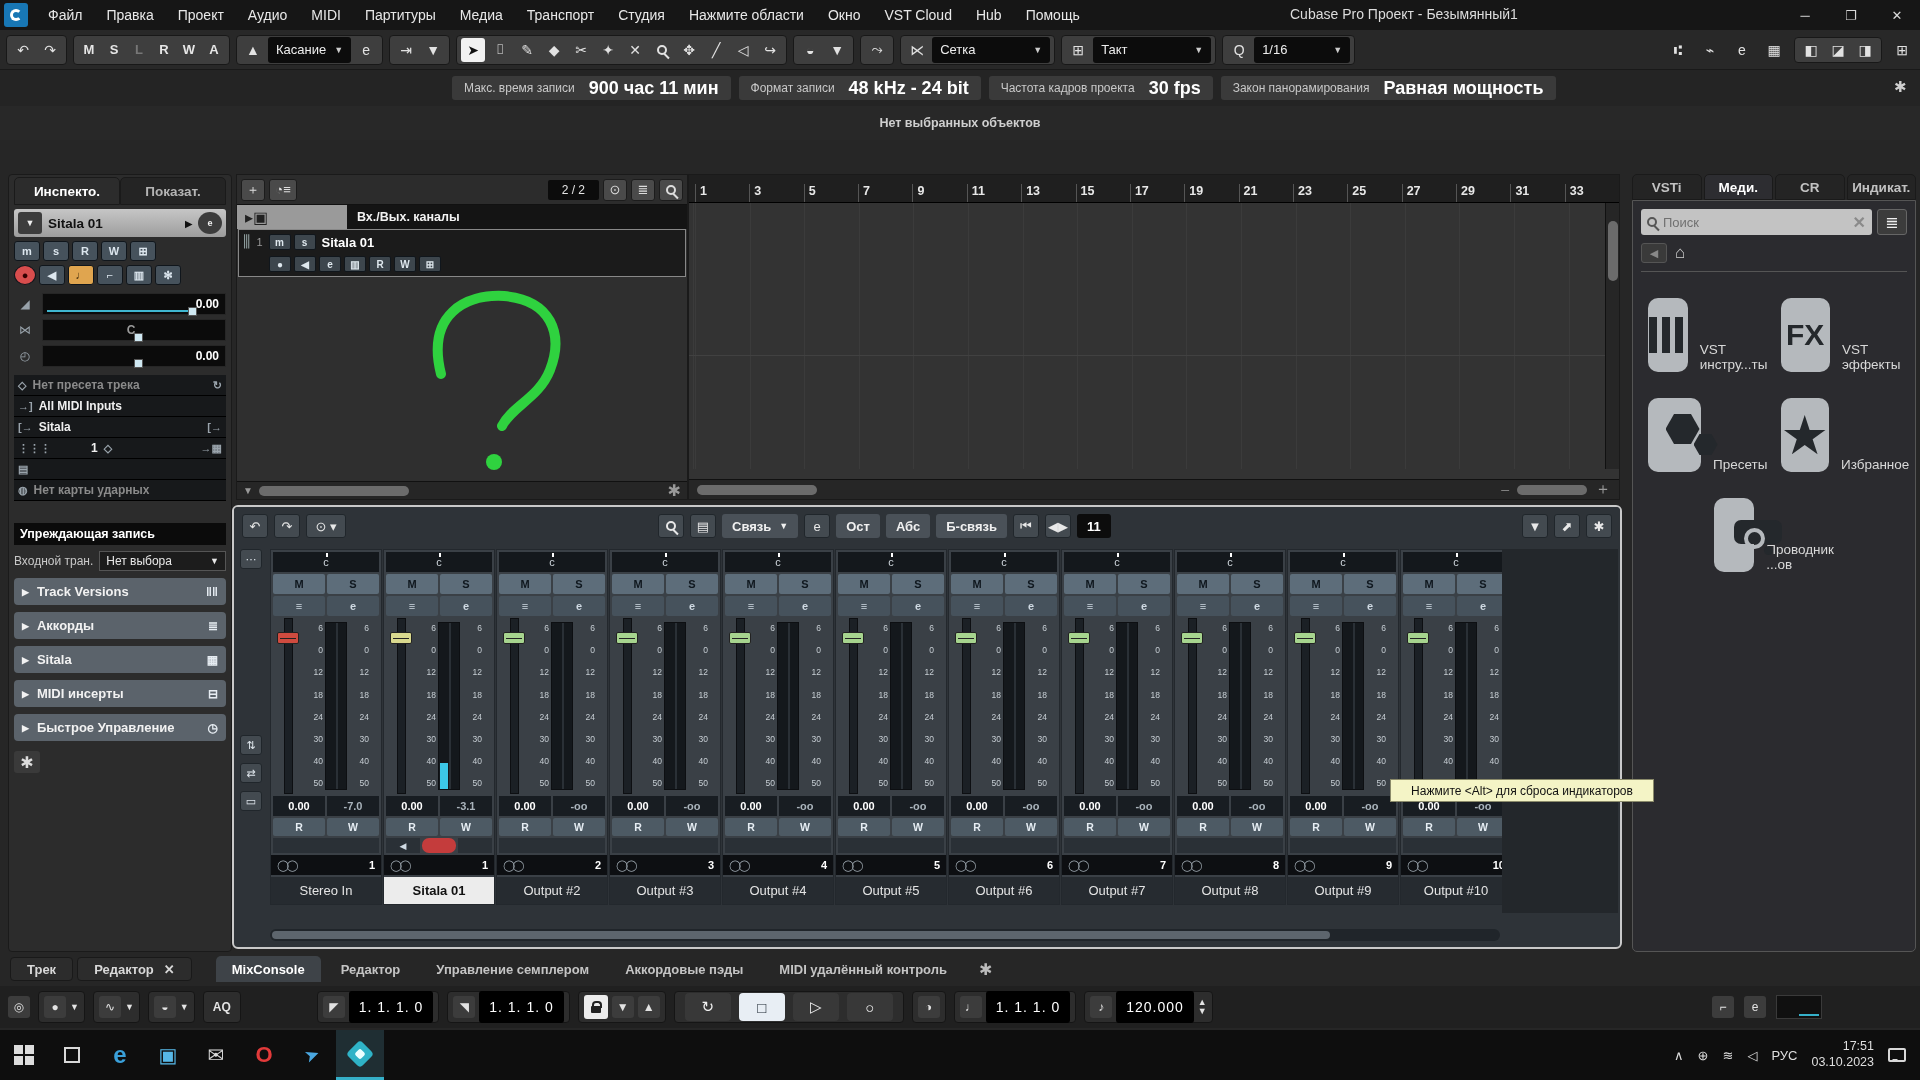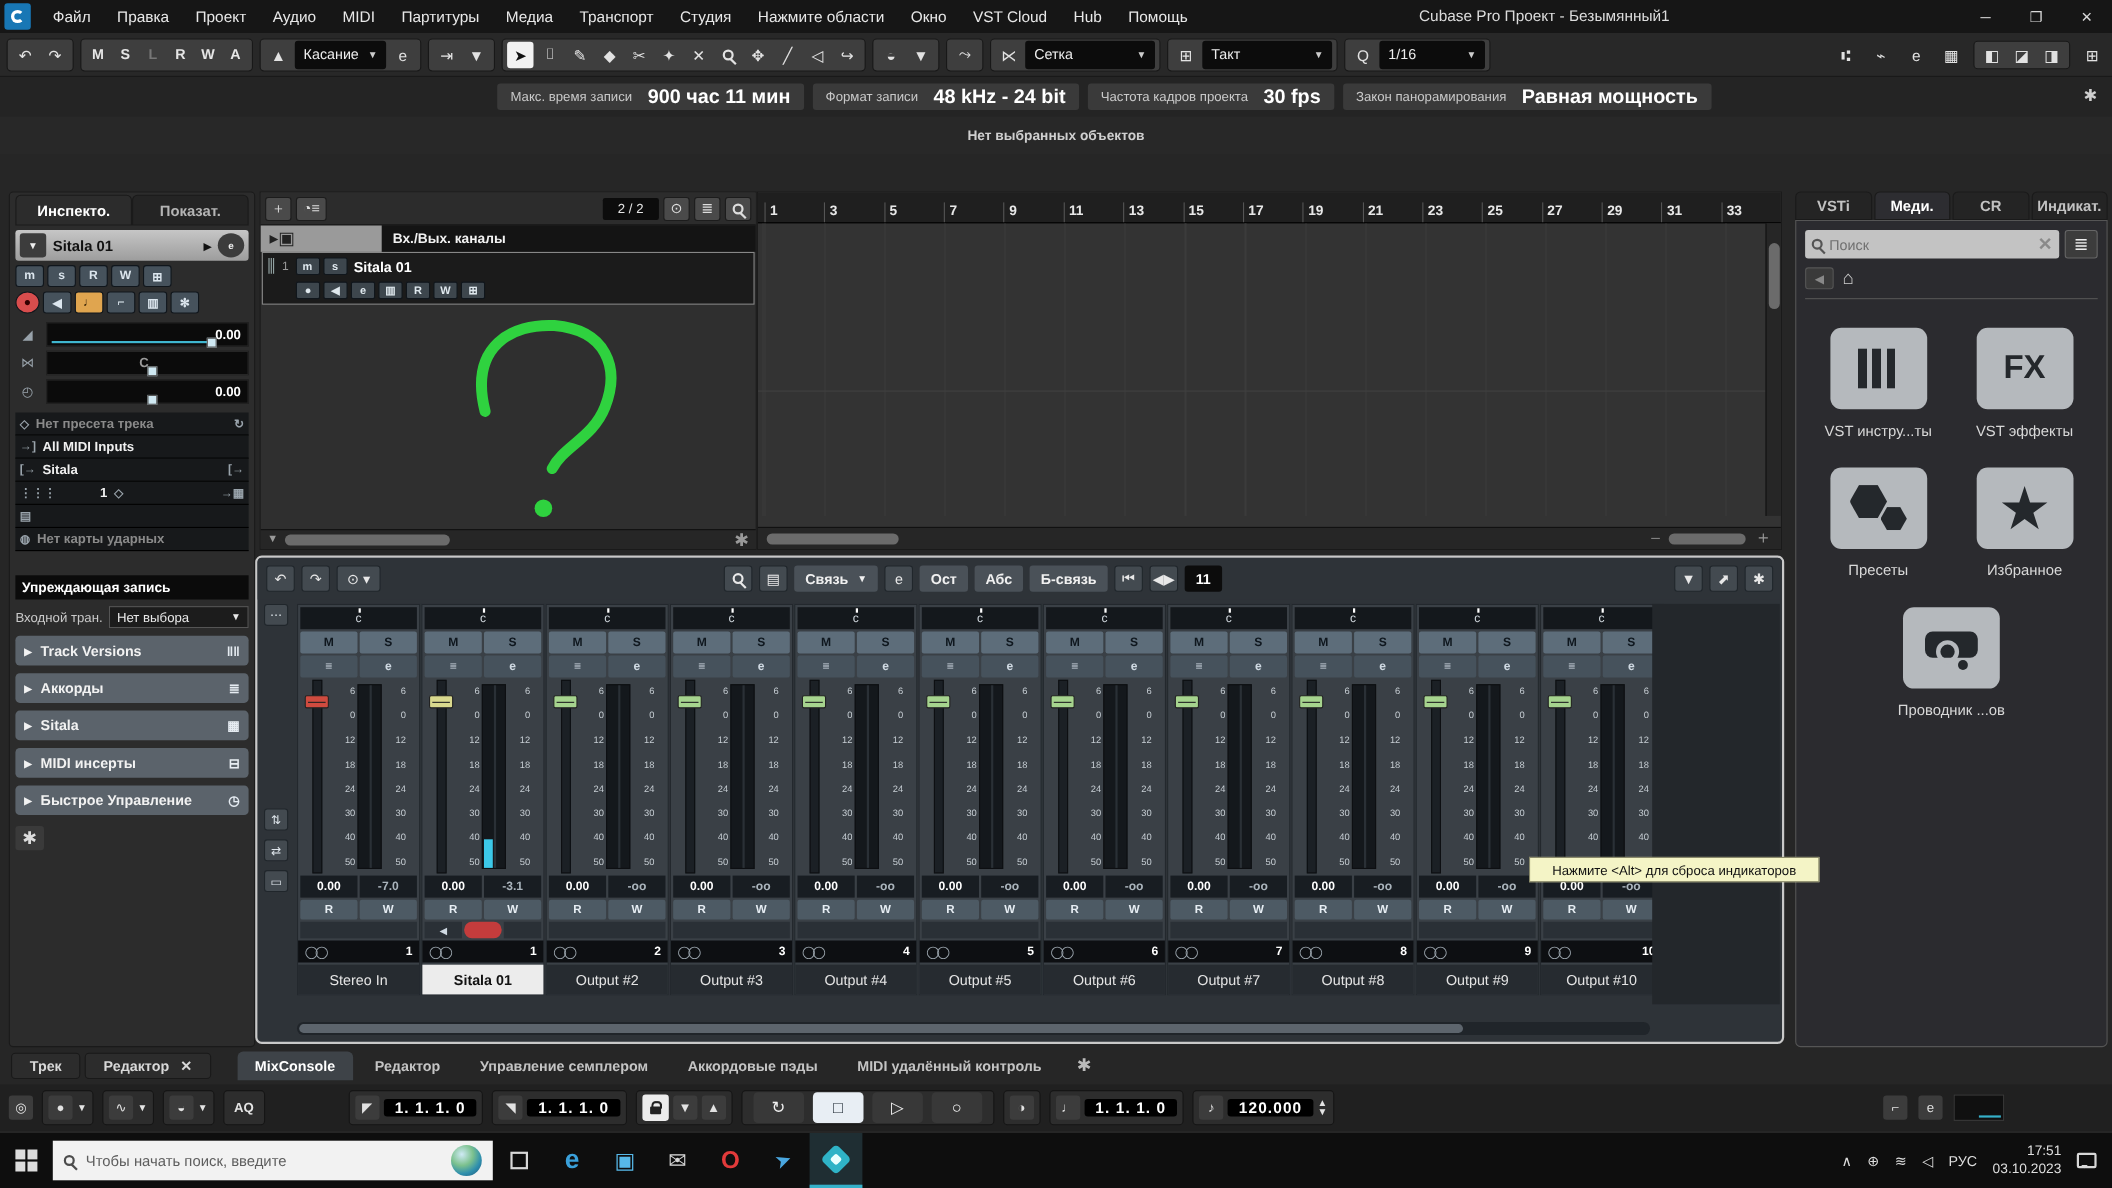--- a/index.html
+++ b/index.html
@@ -98,21 +98,21 @@
 .mtab.on{background:#2d2d31;color:#ffffff}
 .mbody{height:752px;background:#2b2b2f;border:1px solid #555;border-radius:0 0 5px 5px;padding:8px}
 .srchrow{display:flex;gap:5px;align-items:center}
 .srch{flex:1;height:26px;background:#c3c3c3;border-radius:3px;display:flex;align-items:center;gap:6px;padding:0 6px;color:#555}
 .srch .ph{color:#707070;font-size:13px}
 .srch .x{margin-left:auto;color:#8a8a8a;font-weight:bold}
 .lstbtn{width:30px;height:26px;background:#3c3c3c;border:1px solid #666;border-radius:3px;color:#eee;display:flex;align-items:center;justify-content:center}
 .navrow{display:flex;gap:8px;align-items:center;margin:8px 0 6px;color:#cfcfcf;border-bottom:1px solid #555;padding-bottom:8px}
 .navrow .bk{width:26px;height:20px;background:#3a3a3a;border:1px solid #555;border-radius:3px;display:flex;align-items:center;justify-content:center;color:#888;font-size:11px}
 .tiles{display:flex;flex-wrap:wrap;justify-content:space-around;row-gap:26px;margin-top:26px}
-.tile{width:120px;display:flex;flex-direction:column;align-items:center;gap:12px}
+.tile{width:120px;display:flex;flex-direction:row;align-items:flex-end;gap:12px}
 .ticon{width:88px;height:74px;background:#b5b9bd;border-radius:10px;display:flex;align-items:center;justify-content:center;position:relative;color:#24282c}
 .ticon.vsti::before{content:"";width:38px;height:36px;background:repeating-linear-gradient(90deg,#24282c 0 8px,#b5b9bd 8px 13px)}
 .ticon.fx::before{content:"FX";font-size:30px;font-weight:bold}
 .ticon.loop::before{content:"";width:32px;height:32px;border:7px solid #24282c;border-top-color:transparent;border-radius:50%;transform:rotate(20deg)}
 .ticon.presets::before{content:"";position:absolute;left:18px;top:16px;width:34px;height:30px;background:#24282c;clip-path:polygon(25% 0,75% 0,100% 50%,75% 100%,25% 100%,0 50%)}
 .ticon.presets::after{content:"";position:absolute;left:46px;top:36px;width:24px;height:21px;background:#24282c;clip-path:polygon(25% 0,75% 0,100% 50%,75% 100%,25% 100%,0 50%)}
 .ticon.userpresets::before{content:"";position:absolute;left:18px;top:14px;width:34px;height:30px;background:#24282c;clip-path:polygon(25% 0,75% 0,100% 50%,75% 100%,25% 100%,0 50%)}
 .ticon.userpresets::after{content:"";position:absolute;left:44px;top:30px;width:14px;height:14px;border-radius:50%;background:#24282c;box-shadow:-3px 14px 0 3px #24282c}
 .ticon.explorer::before{content:"";position:absolute;left:20px;top:22px;width:48px;height:24px;background:#24282c;border-radius:7px}
 .ticon.explorer::after{content:"";position:absolute;left:30px;top:30px;width:13px;height:13px;border:4px solid #b5b9bd;border-radius:50%;box-shadow:14px 12px 0 -6px #24282c}
@@ -162,21 +162,21 @@
 .tooltip{left:1390px;top:779px;width:264px;height:23px;background:#f4f4c6;border:1px solid #8a8a6a;color:#111;font-size:12px;display:flex;align-items:center;justify-content:center;z-index:30}
 
 .tabsrow{left:0;top:954px;width:1920px;height:30px;display:flex;align-items:center;gap:4px;padding:0 10px}
 .btab{height:24px;padding:0 16px;background:#2c2c2c;border:1px solid #191919;border-radius:4px;display:flex;align-items:center;font-size:13px;font-weight:bold;color:#d8d8d8;gap:10px}
 .ztab{height:26px;padding:0 16px;display:flex;align-items:center;font-size:13px;font-weight:bold;color:#c4c4c4}
 .ztab.on{background:#3e4348;color:#fff;border-radius:5px 5px 0 0}
 
 .transport{left:0;top:986px;width:1920px;height:42px;background:#202020;display:flex;align-items:center;gap:8px;padding:0 8px}
 .tgrp{background:#2d2d2d;border:1px solid #151515;border-radius:4px;height:32px;display:flex;align-items:center;gap:4px;padding:0 5px}
 .tico{width:22px;height:22px;border-radius:3px;background:#3c3c3c;color:#e2e2e2;display:flex;align-items:center;justify-content:center;font-size:12px}
-.tval{background:#000;height:16px;border-radius:3px;color:#fff;font-size:14px;font-weight:bold;display:flex;align-items:center;padding:0 10px;letter-spacing:1px}
+.tval{background:#000;height:32px;border-radius:3px;color:#fff;font-size:14px;font-weight:normal;display:flex;align-items:center;padding:0 10px;letter-spacing:1px}
 .bigb{width:46px;height:28px;border-radius:4px;background:#383838;color:#f0f0f0;display:flex;align-items:center;justify-content:center;font-size:15px}
 .bigb.on{background:#e8eef4;color:#15202a}
 .lockb{width:24px;height:24px;background:#ececec;border-radius:3px;display:flex;align-items:center;justify-content:center}
 .lock{width:10px;height:7px;background:#222;border-radius:1px;position:relative;margin-top:4px}
 .lock::before{content:"";position:absolute;top:-5px;left:1px;width:6px;height:5px;border:2px solid #222;border-bottom:none;border-radius:4px 4px 0 0}
 .minimtr{width:46px;height:24px;background:#101010;border:1px solid #3a3a3a;position:relative}
 .minimtr::after{content:"";position:absolute;right:2px;bottom:2px;width:20px;height:2px;background:var(--teal)}
 
 .taskbar{left:0;top:1030px;width:1920px;height:50px;background:#0e0e0e;display:flex;align-items:center}
 .tb{width:48px;height:50px;display:flex;align-items:center;justify-content:center;font-size:20px;color:#e4e4e4}
@@ -1375,25 +1375,20 @@
 
 <div class="abs taskbar">
   <span class="tb">
       <span class="winlogo">
         <i></i>
         <i></i>
         <i></i>
         <i></i>
       </span>
     </span>
-  <div class="searchpill">
-    <span class="mag"></span>
-    <span class="ph">Чтобы начать поиск, введите</span>
-    <span class="photo"></span>
-  </div>
   <span class="appico">
       <span style="width:16px;height:16px;border:2px solid #d8d8d8"></span>
     </span>
   <span class="appico" style="color:#3aa0da;font-weight:bold;font-size:24px">e</span>
   <span class="appico" style="color:#57b8e8;font-size:20px">▣</span>
   <span class="appico" style="color:#d8d8d8;font-size:20px">✉</span>
   <span class="appico" style="color:#e23a3a;font-weight:bold;font-size:22px">O</span>
   <span class="appico" style="color:#4aa7e0;font-size:18px;transform:rotate(-20deg)">➤</span>
   <span class="appico active">
       <span class="cubeapp">

